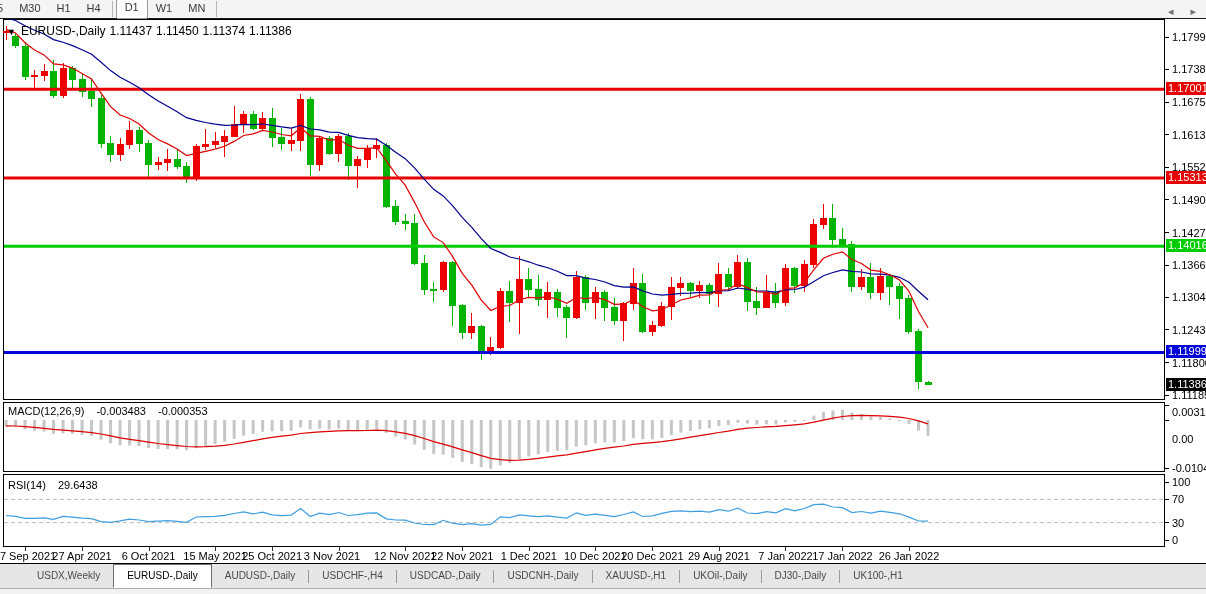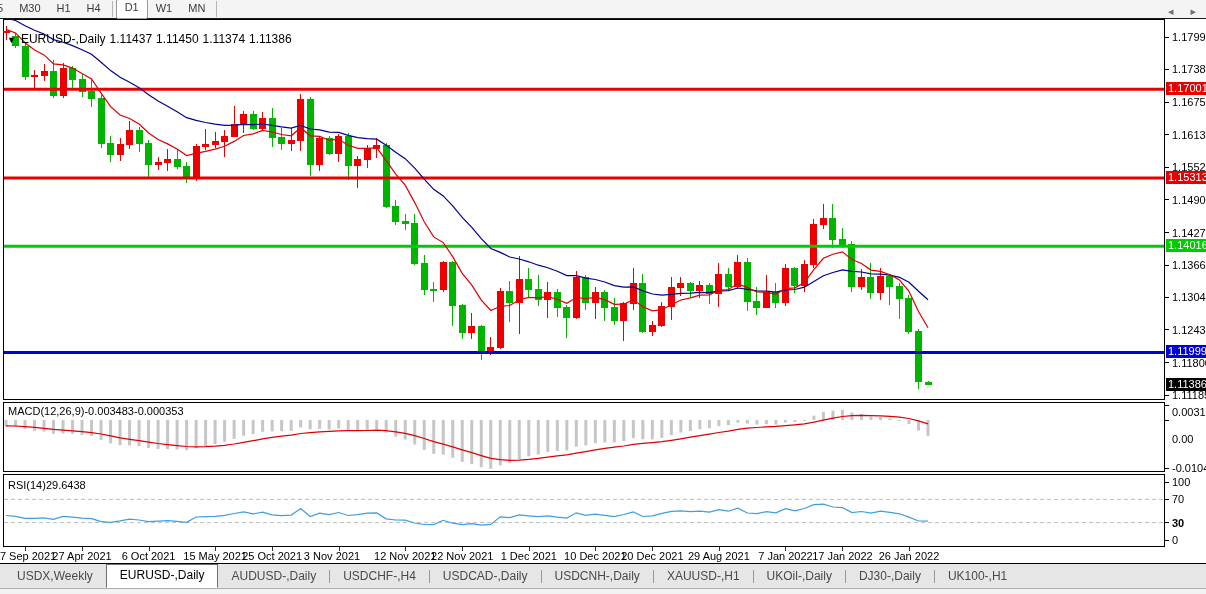--- a/index.html
+++ b/index.html
@@ -10,44 +10,44 @@
     border-bottom:1px solid #1a1a1a;display:flex;align-items:center;font-size:11px;color:#3a3a3a;}
   .tf-btn{padding:1px 8px;height:16px;line-height:15px;cursor:default;}
   .tf-btn.active{background:#ffffff;border:1px solid #9a9a9a;border-radius:2px;line-height:13px;}
   .tf-btn.clipped{margin-left:-5px;padding-left:2px;}
   .tb-sep{width:1px;height:16px;background:#b5b5b5;margin:0 3px;}
   
   svg{position:absolute;left:0;}
   #main-svg{top:19px;}
   #macd-svg{top:402px;}
   #rsi-svg{top:474px;}
-  #chart-title{position:absolute;left:7px;top:32px;font-size:12px;color:#000;white-space:nowrap;}
+  #chart-title{position:absolute;left:7px;top:24px;font-size:12px;color:#000;white-space:nowrap;}
   #chart-title .tri{font-size:9px;margin-right:5px;}
   #chart-title span{margin-right:4px;}
   .panel-label{position:absolute;left:8px;font-size:11px;color:#000;white-space:nowrap;}
-  .panel-label span{margin-right:0;}
+  .panel-label span{margin-right:12px;}
   #macd-label{top:405px;}
   #rsi-label{top:479px;}
   
   .axis-pane{position:absolute;left:1165px;width:41px;background:#fff;}
   #price-axis{top:19px;height:381px;}
   #macd-axis{top:402px;height:70px;}
   #rsi-axis{top:474px;height:73px;}
   .tick-mark{position:absolute;left:0;width:4px;height:1px;background:#000;}
   .tick-label{position:absolute;left:7px;font-size:11px;color:#000;white-space:nowrap;transform:translateY(-6px);}
   .price-badge{position:absolute;left:1px;font-size:11px;color:#fff;padding:0 2px;line-height:13px;
     transform:translateY(-7px);white-space:nowrap;}
   
   #date-axis{position:absolute;left:0;top:547px;width:1206px;height:16px;background:#fff;
     border-bottom:1px solid #000;}
   .date-tick{position:absolute;top:0;width:1px;height:4px;background:#333;}
   .date-label{position:absolute;top:3px;font-size:11px;color:#000;transform:translateX(-50%);white-space:nowrap;}
   
   #tabbar{position:absolute;left:0;top:564px;width:1206px;height:24px;background:#e6e6e6;
-    display:flex;align-items:center;font-size:12px;color:#4a4a4a;padding-left:4px;box-sizing:border-box;}
+    display:flex;align-items:center;font-size:10px;color:#4a4a4a;padding-left:24px;box-sizing:border-box;}
   .tab{padding:0 13px;line-height:22px;white-space:nowrap;cursor:default;}
   .tab.active{background:#ffffff;border:1px solid #6e6e6e;border-bottom:1px solid #fff;color:#000;
     height:22px;line-height:21px;margin-top:0px;}
   .tab-sep{width:1px;height:13px;background:#999;}
   #tab-arrows{position:absolute;right:10px;top:5px;color:#707070;font-size:11px;}
   #tab-arrows span{margin-left:14px;cursor:default;}
   #statusstrip{position:absolute;left:0;top:588px;width:1206px;height:6px;background:#f2f2f2;
     border-top:1px solid #aeaeae;box-sizing:border-box;}
 </style>
 </head>
@@ -624,21 +624,21 @@
     </svg>
   <div id="rsi-label" class="panel-label">
     <span>RSI(14)</span><span>29.6438</span>
   </div>
   <div id="rsi-axis" class="axis-pane">
       <div class="tick-mark" style="top: 7.5px;"></div>
       <div class="tick-label" style="top: 8px;">100</div>
       <div class="tick-mark" style="top: 24.9px;"></div>
       <div class="tick-label" style="top: 25.4px;">70</div>
       <div class="tick-mark" style="top: 48.1px;"></div>
-      <div class="tick-label" style="top: 48.6px; font-weight: bold;">30</div>
+      <div class="tick-label" style="top: 48.6px;">30</div>
       <div class="tick-mark" style="top: 65.5px;"></div>
       <div class="tick-label" style="top: 66px;">0</div>
     </div>
 
   <div id="date-axis">
       <div class="date-tick" style="left: 25.0103px;"></div>
       <div class="date-label" style="left: 25.0103px;">17 Sep 2021</div>
       <div class="date-tick" style="left: 82.0412px;"></div>
       <div class="date-label" style="left: 82.0412px;">27 Apr 2021</div>
       <div class="date-tick" style="left: 148.577px;"></div>

